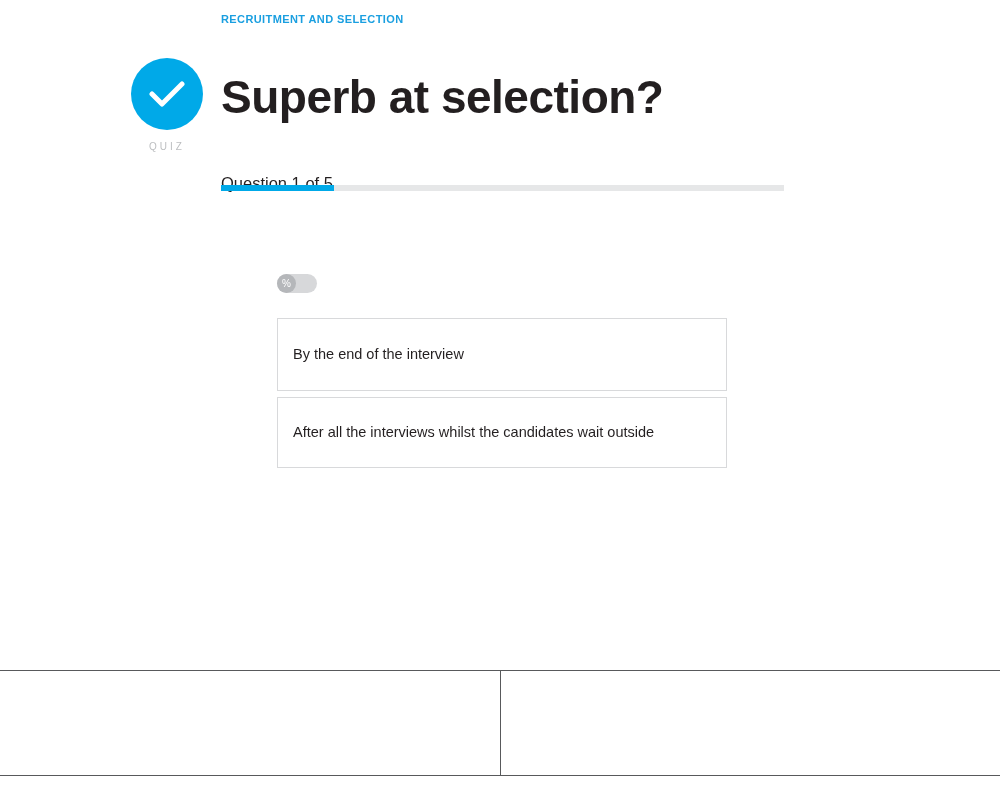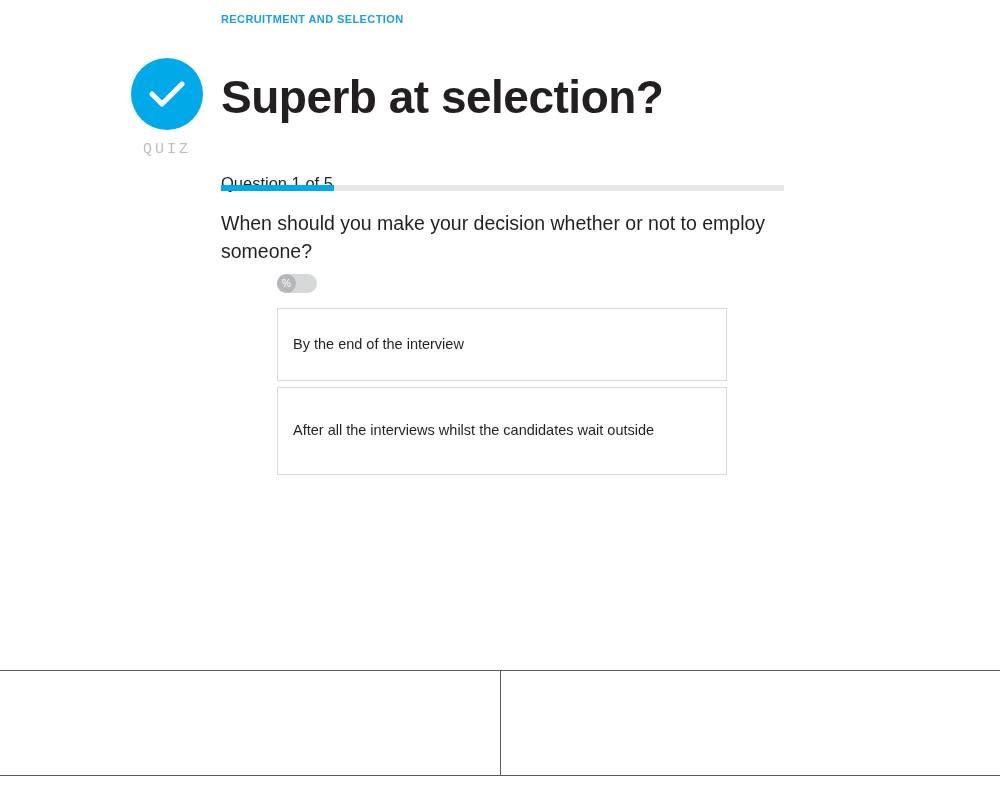--- a/index.html
+++ b/index.html
@@ -49,25 +49,24 @@
     background: #00a9e8;
     display: flex;
     align-items: center;
     justify-content: center;
   }
   .badge-circle svg {
     display: block;
   }
   .badge-label {
     margin-top: 11px;
-    font-size: 15px;
+    font-size: 10px;
     letter-spacing: 3px;
     color: #bcbec0;
     text-transform: uppercase;
-    font-family: Liberation Mono, monospace;
   }
 
   
   .title {
     position: absolute;
     left: 221px;
     top: 72px;
     font-size: 46px;
     font-weight: bold;
     letter-spacing: -0.5px;
@@ -149,22 +148,22 @@
     background: #ffffff;
     margin-bottom: 6px;
     padding: 18px 15px 18px 15px;
     font-size: 14.5px;
     line-height: 1.5;
     color: #231f20;
     display: flex;
     align-items: center;
     cursor: pointer;
   }
-  .option.h1 { height: 73px; }
-  .option.h2 { height: 88px; }
+  .option.h1 { height: 73px; margin-top: 10px; }
+  .option.h2 { height: 71px; }
   .option.h3 { height: 91px; }
   .option-text {
     display: block;
   }
 
   
   .bottom-divider {
     position: absolute;
     left: 0;
     top: 670px;
@@ -218,21 +217,20 @@
     <div class="badge-label">QUIZ</div>
   </div>
 
   <div class="title">Superb at selection?</div>
 
   <div class="progress-label">Question 1 of 5</div>
   <div class="progress-track">
     <div class="progress-fill" style="width: 20%;"></div>
   </div>
 
-  <div class="question">When should you make your decision whether or not to employ someone?</div>
 
   <div class="pill">
     <div class="pill-knob">%</div>
   </div>
 
   <div class="options">
     <div class="option h1">
       <span class="option-text">By the end of the interview</span>
     </div>
     <div class="option h2">

